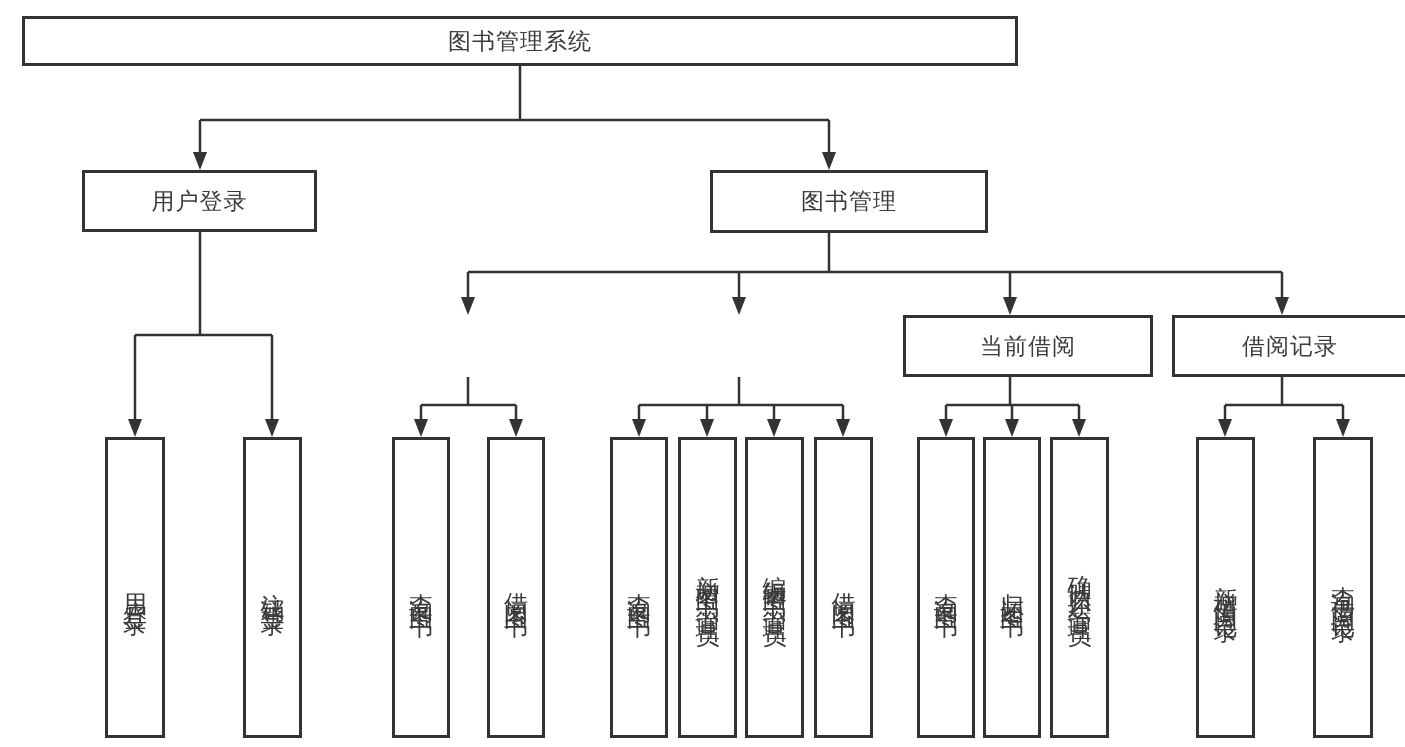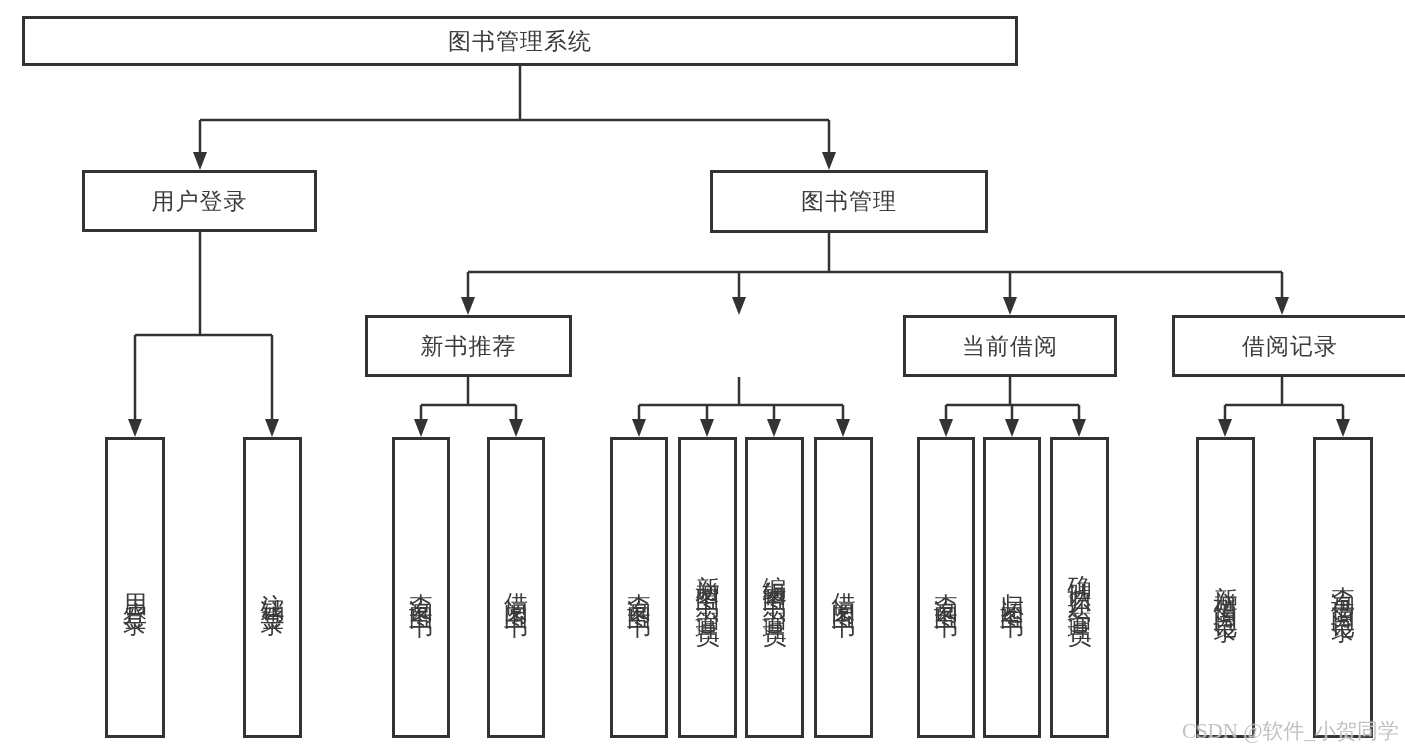--- a/index.html
+++ b/index.html
@@ -98,37 +98,35 @@
       <polygon points="1218,419 1232,419 1225,437"></polygon>
       <polygon points="1336,419 1350,419 1343,437"></polygon>
     </g>
   </svg>
 
   <div class="node h" style="left:22px; top:16px; width:996px; height:50px;">图书管理系统</div>
 
   <div class="node h" style="left:82px; top:170px; width:235px; height:62px;">用户登录</div>
   <div class="node h" style="left:710px; top:170px; width:278px; height:63px;">图书管理</div>
 
-  <div class="node h" style="left:365px; top:315px; width:207px; height:62px;">新书推荐</div>
-  <div class="node h" style="left:903px; top:315px; width:214px; height:62px;">当前借阅</div>
+  <div class="node h" style="left:903px; top:315px; width:250px; height:62px;">当前借阅</div>
   <div class="node h" style="left:1172px; top:315px; width:236px; height:62px;">借阅记录</div>
 
   <div class="node v" style="left:105px; top:437px; width:60px; height:301px;">用户登录</div>
   <div class="node v" style="left:243px; top:437px; width:59px; height:301px;">注销登录</div>
 
   <div class="node v" style="left:392px; top:437px; width:58px; height:301px;">查询图书</div>
   <div class="node v" style="left:487px; top:437px; width:58px; height:301px;">借阅图书</div>
 
   <div class="node v" style="left:610px; top:437px; width:58px; height:301px;">查询图书</div>
   <div class="node v" style="left:678px; top:437px; width:59px; height:301px;">新增图书（管理员）</div>
   <div class="node v" style="left:745px; top:437px; width:59px; height:301px;">编辑图书（管理员）</div>
   <div class="node v" style="left:814px; top:437px; width:59px; height:301px;">借阅图书</div>
 
   <div class="node v" style="left:917px; top:437px; width:58px; height:301px;">查询图书</div>
   <div class="node v" style="left:983px; top:437px; width:58px; height:301px;">归还图书</div>
   <div class="node v" style="left:1050px; top:437px; width:59px; height:301px;">确认归还（管理员）</div>
 
   <div class="node v" style="left:1196px; top:437px; width:59px; height:301px;">新增借阅记录</div>
   <div class="node v" style="left:1313px; top:437px; width:60px; height:301px;">查询借阅记录</div>
 
-  <div class="watermark">CSDN @软件_小贺同学</div>
 
 </div>
 
 </body></html>

